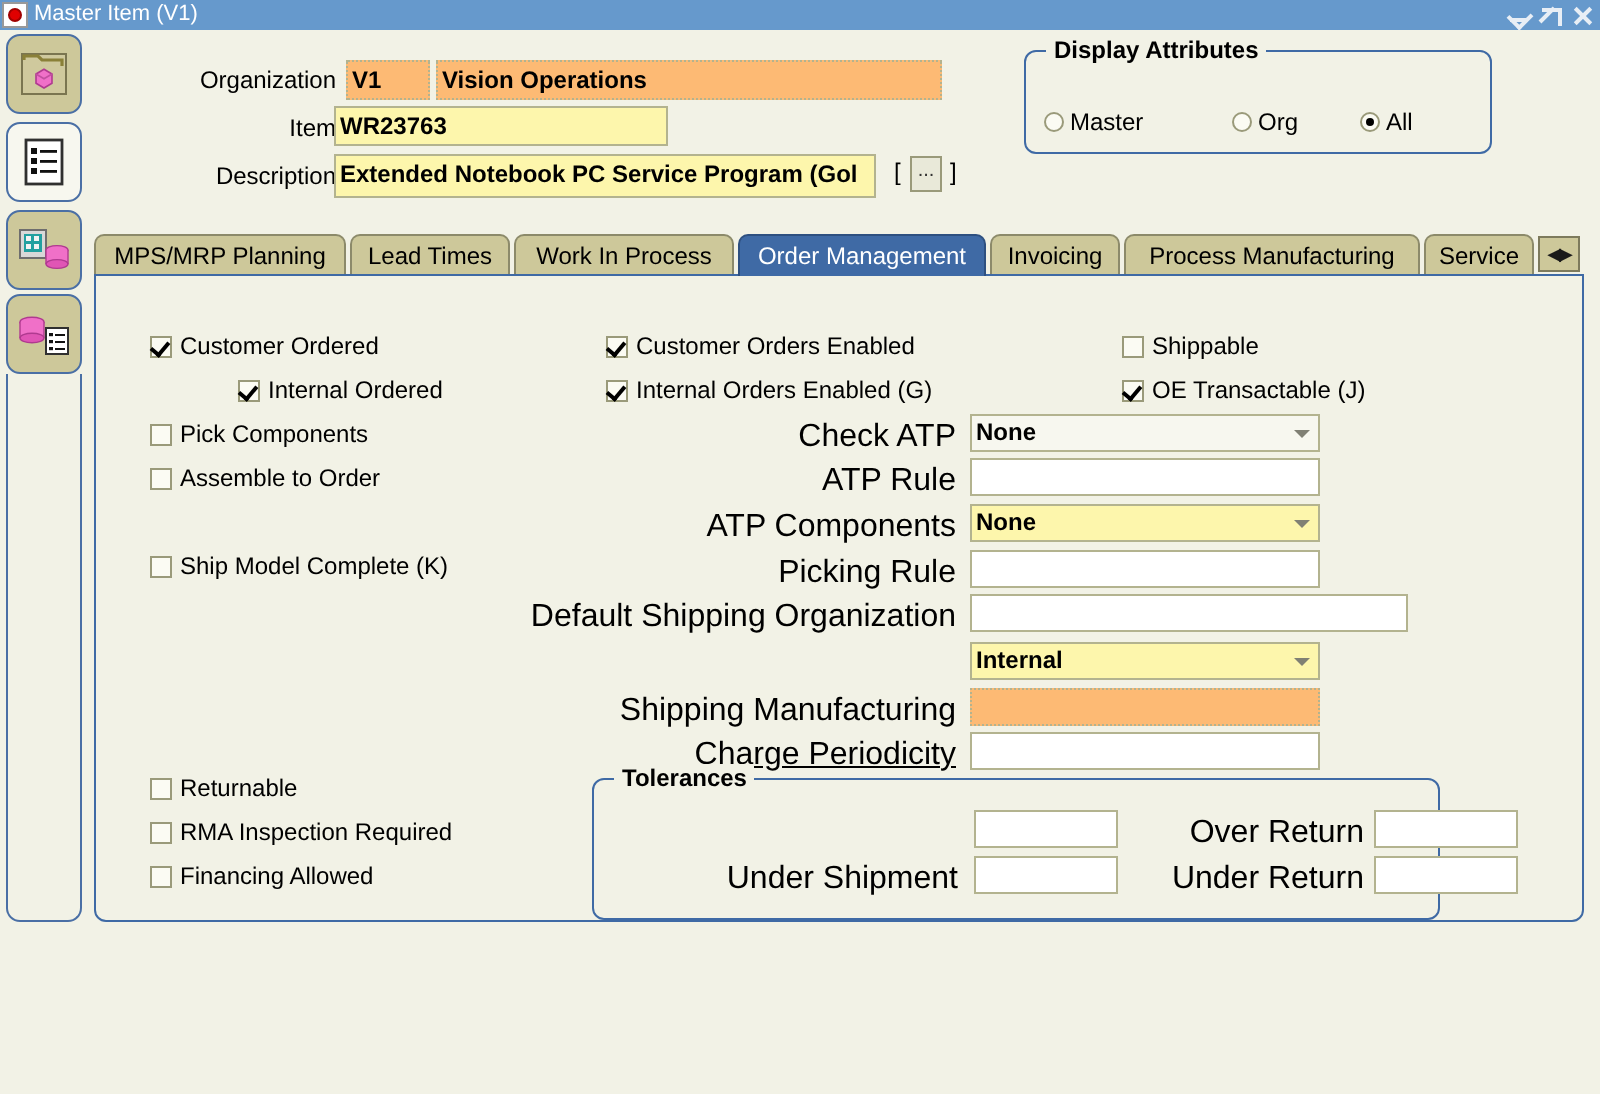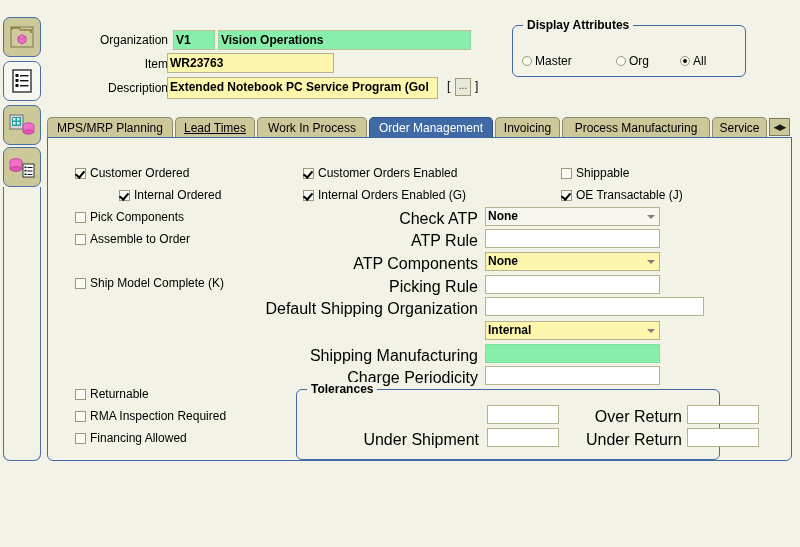--- a/index.html
+++ b/index.html
@@ -169,21 +169,21 @@
     font-family: "Liberation Sans", sans-serif;
     font-size: 12px;
     font-weight: bold;
     color: #000;
     padding: 0 2px;
     line-height: 18px;
     white-space: nowrap;
     overflow: hidden;
   }
   .field.yellow { background: #fdf6ac; }
-  .field.readonly { background: #86efac; border: 1px dotted #b3b38f; }
+  .field.readonly { background: #fdba74; border: 1px dotted #b3b38f; }
   .field.white { background: #ffffff; }
 
   
   .groupbox {
     position: absolute;
     box-sizing: border-box;
     border: 1px solid #3f6aa5;
     border-radius: 6px;
   }
   .groupbox > .gb-title {
@@ -370,20 +370,29 @@
     position: absolute;
     font-size: 12px;
     color: #000;
   }
 </style>
 </head>
 <body>
 
 <div id="window">
 
+  <div id="titlebar">
+    <div class="tb-icon"></div>
+    <div class="tb-title">Master Item (V1)</div>
+    <div class="tb-controls">
+      <div class="tb-btn glyph-min"></div>
+      <div class="tb-btn glyph-max"></div>
+      <div class="tb-btn glyph-close"></div>
+    </div>
+  </div>
 
   <div id="rail">
 
     <div class="rail-btn r1">
       <svg width="26" height="26" viewBox="0 0 26 26">
         <rect x="2" y="3" width="22" height="20" fill="#cfc99d" stroke="#7a7550" stroke-width="1"></rect>
         <path d="M3 6 L3 4 L10 4 L12 6 L22 6 L22 9" fill="none" stroke="#8a8038" stroke-width="1.6"></path>
         <path d="M9 13 l4 -2.4 l4 2.4 l0 4.6 l-4 2.4 l-4 -2.4 z" fill="#f070c8" stroke="#b03a90" stroke-width="0.8"></path>
         <path d="M9 13 l4 2.4 l4 -2.4" fill="none" stroke="#c250a0" stroke-width="0.8"></path>
       </svg>
@@ -462,21 +471,21 @@
       <span class="radio-label">Org</span>
     </div>
     <div class="radio-wrap" style="left:167px; top:28px;">
       <span class="radio-dot on"></span>
       <span class="radio-label">All</span>
     </div>
   </div>
 
   <div id="tabstrip">
     <div class="tab" style="left:0px;   width:126px;">MPS/MRP Planning</div>
-    <div class="tab" style="left:128px; width:80px;text-decoration:underline;">Lead Times</div>
+    <div class="tab" style="left:128px; width:80px;">Lead Times</div>
     <div class="tab" style="left:210px; width:110px;">Work In Process</div>
     <div class="tab active" style="left:322px; width:124px;">Order Management</div>
     <div class="tab" style="left:448px; width:65px;">Invoicing</div>
     <div class="tab" style="left:515px; width:148px;">Process Manufacturing</div>
     <div class="tab" style="left:665px; width:55px;">Service</div>
     <div id="tabnav">
       <span class="arrows">◀▶</span>
     </div>
   </div>
 
@@ -549,21 +558,21 @@
     <div class="combo yellow" style="left:437px; top:183px; width:175px; height:19px;">
       <span>Internal</span>
       <span class="arrow">
           <i></i>
         </span>
     </div>
 
     <div class="f-label" style="left:180px; top:209px; width:250px;">Shipping Manufacturing</div>
     <div class="field readonly" style="left:437px; top:206px; width:175px; height:19px;"></div>
 
-    <div class="f-label" style="left:200px; top:231px; width:230px;">Charge Periodicity</div>
+    <div class="f-label" style="left:200px; top:231px; width:230px;text-decoration:underline;">Charge Periodicity</div>
     <div class="field white" style="left:437px; top:228px; width:175px; height:19px;"></div>
 
     <div class="cbx-wrap" style="left:27px; top:249px;">
       <span class="cbx-box"></span>
       <span class="cbx-label">Returnable</span>
     </div>
     <div class="cbx-wrap" style="left:27px; top:271px;">
       <span class="cbx-box"></span>
       <span class="cbx-label">RMA Inspection Required</span>
     </div>

